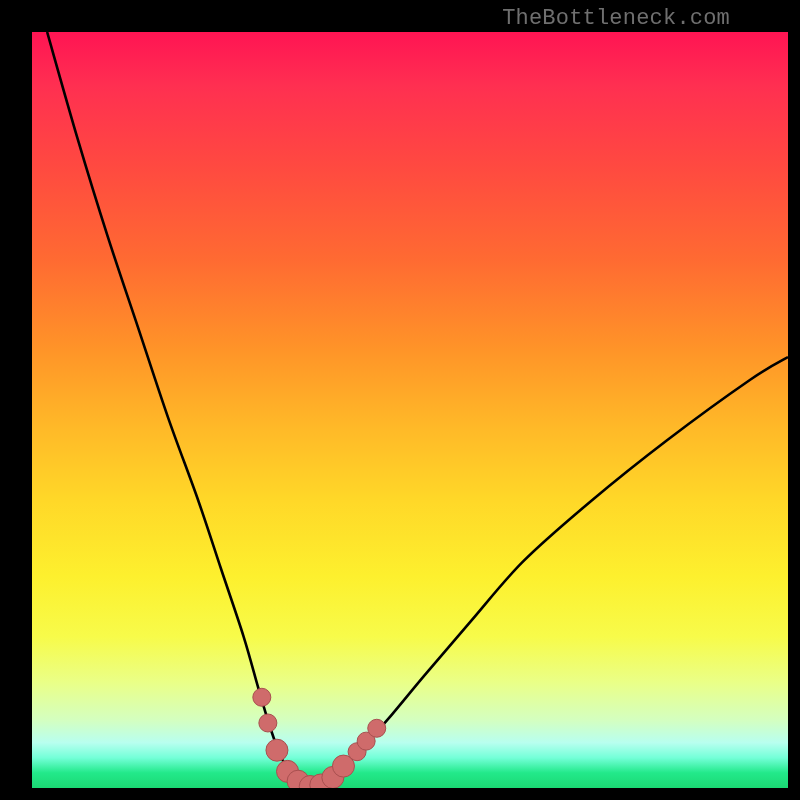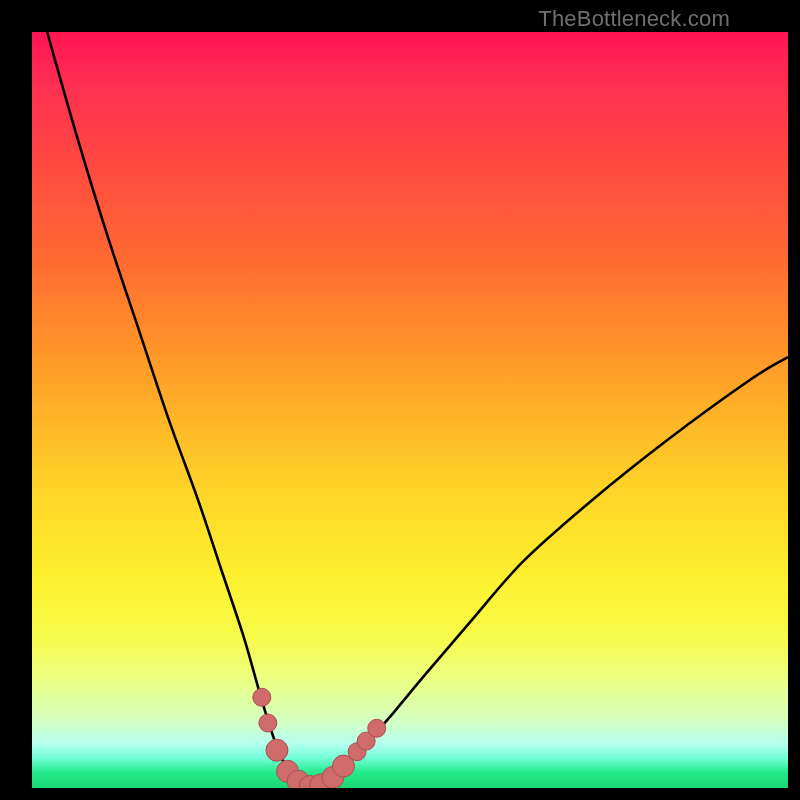--- a/index.html
+++ b/index.html
@@ -11,20 +11,21 @@
     overflow: hidden;
     font-family: Arial, Helvetica, sans-serif;
   }
   .frame {
     position: absolute;
     top: 0;
     left: 0;
     width: 740px;
     height: 800px;
     background: #000;
+    font-family: Liberation Mono, monospace;
   }
   .plot-area {
     position: absolute;
     background: linear-gradient(to bottom,
       #ff1453 0%,
       #ff2f51 7%,
       #ff4a40 18%,
       #ff6a32 30%,
       #ff9428 42%,
       #ffb828 52%,

